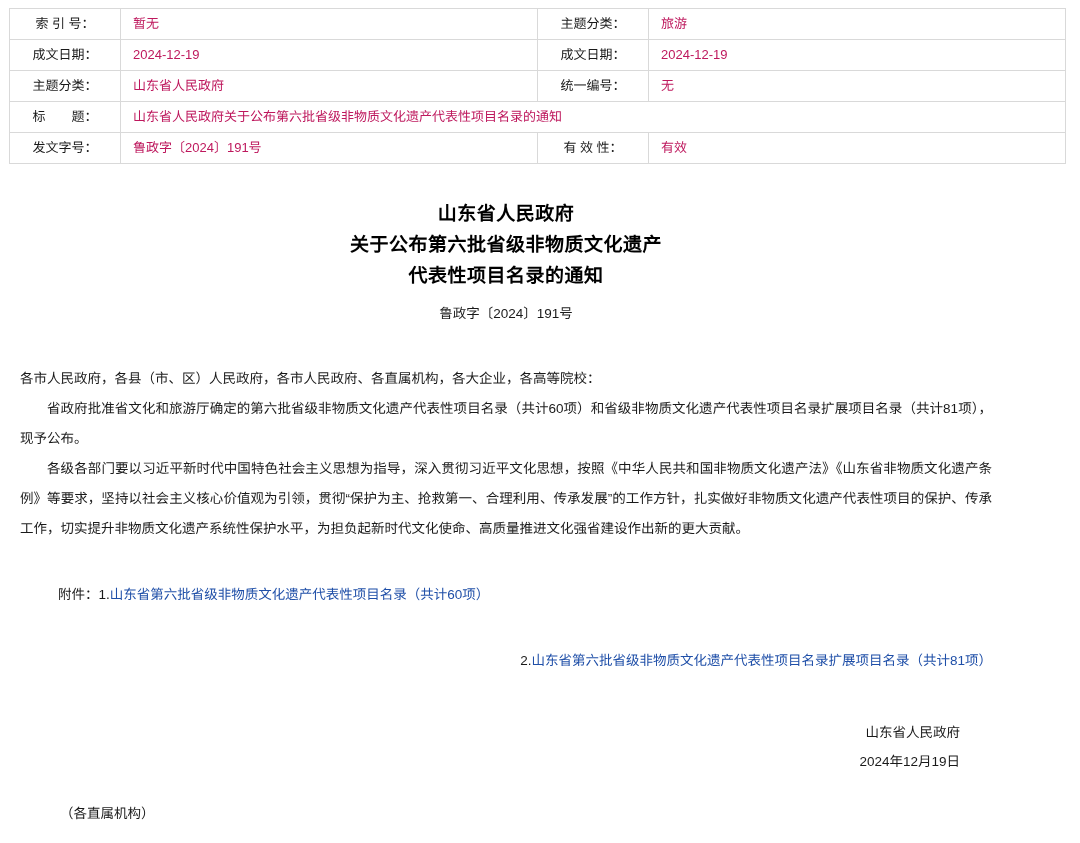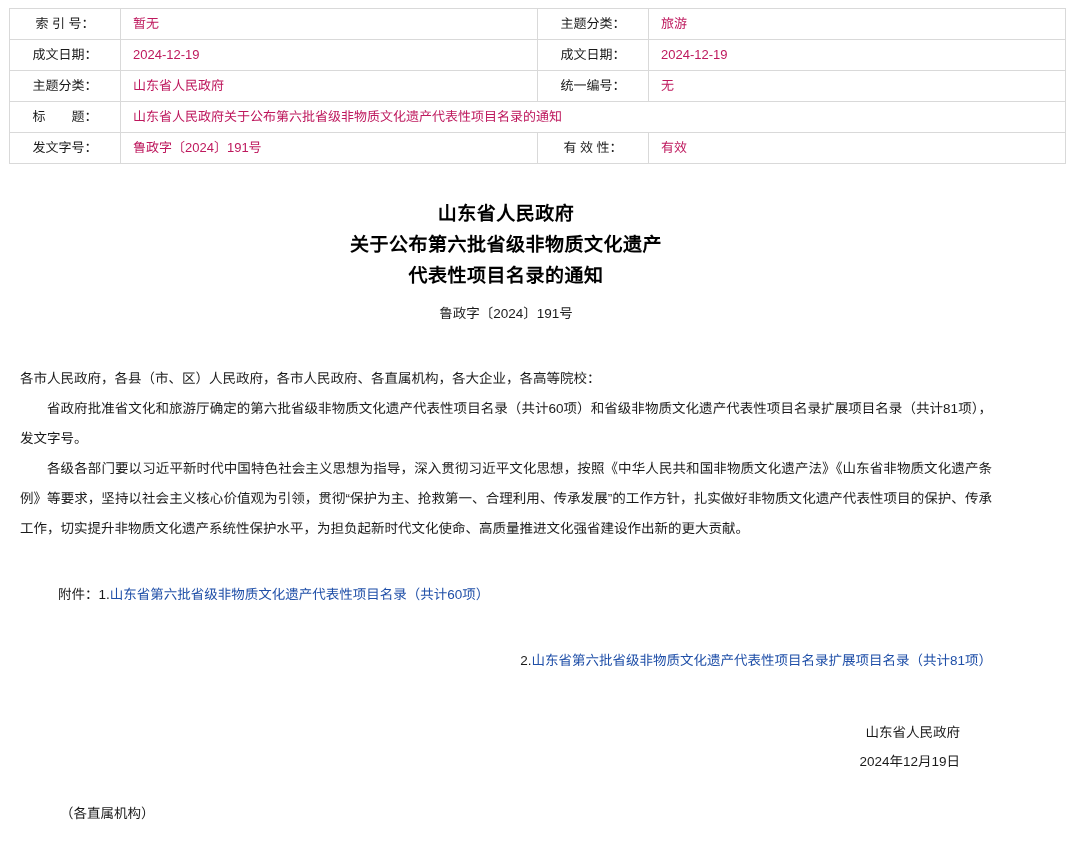--- a/index.html
+++ b/index.html
@@ -171,21 +171,21 @@
     <div class="title-block">
       <div class="title-line">山东省人民政府</div>
       <div class="title-line">关于公布第六批省级非物质文化遗产</div>
       <div class="title-line">代表性项目名录的通知</div>
     </div>
 
     <div class="doc-number">鲁政字〔2024〕191号</div>
 
     <div class="salutation">各市人民政府，各县（市、区）人民政府，各市人民政府、各直属机构，各大企业，各高等院校：</div>
 
-    <p class="para">省政府批准省文化和旅游厅确定的第六批省级非物质文化遗产代表性项目名录（共计60项）和省级非物质文化遗产代表性项目名录扩展项目名录（共计81项），发文字号。</p>
+    <p class="para">省政府批准省文化和旅游厅确定的第六批省级非物质文化遗产代表性项目名录（共计60项）和省级非物质文化遗产代表性项目名录扩展项目名录（共计81项），现予公布。</p>
     <p class="para">各级各部门要以习近平新时代中国特色社会主义思想为指导，深入贯彻习近平文化思想，按照《中华人民共和国非物质文化遗产法》《山东省非物质文化遗产条例》等要求，坚持以社会主义核心价值观为引领，贯彻“保护为主、抢救第一、合理利用、传承发展”的工作方针，扎实做好非物质文化遗产代表性项目的保护、传承工作，切实提升非物质文化遗产系统性保护水平，为担负起新时代文化使命、高质量推进文化强省建设作出新的更大贡献。</p>
 
     <div class="attach-block">
       <div class="attach-row">
         <span>附件：</span><span>1.</span><a class="attach-link" href="#">山东省第六批省级非物质文化遗产代表性项目名录（共计60项）</a>
       </div>
       <div class="attach-row second">
         <span>2.</span><a class="attach-link" href="#">山东省第六批省级非物质文化遗产代表性项目名录扩展项目名录（共计81项）</a>
       </div>
     </div>

